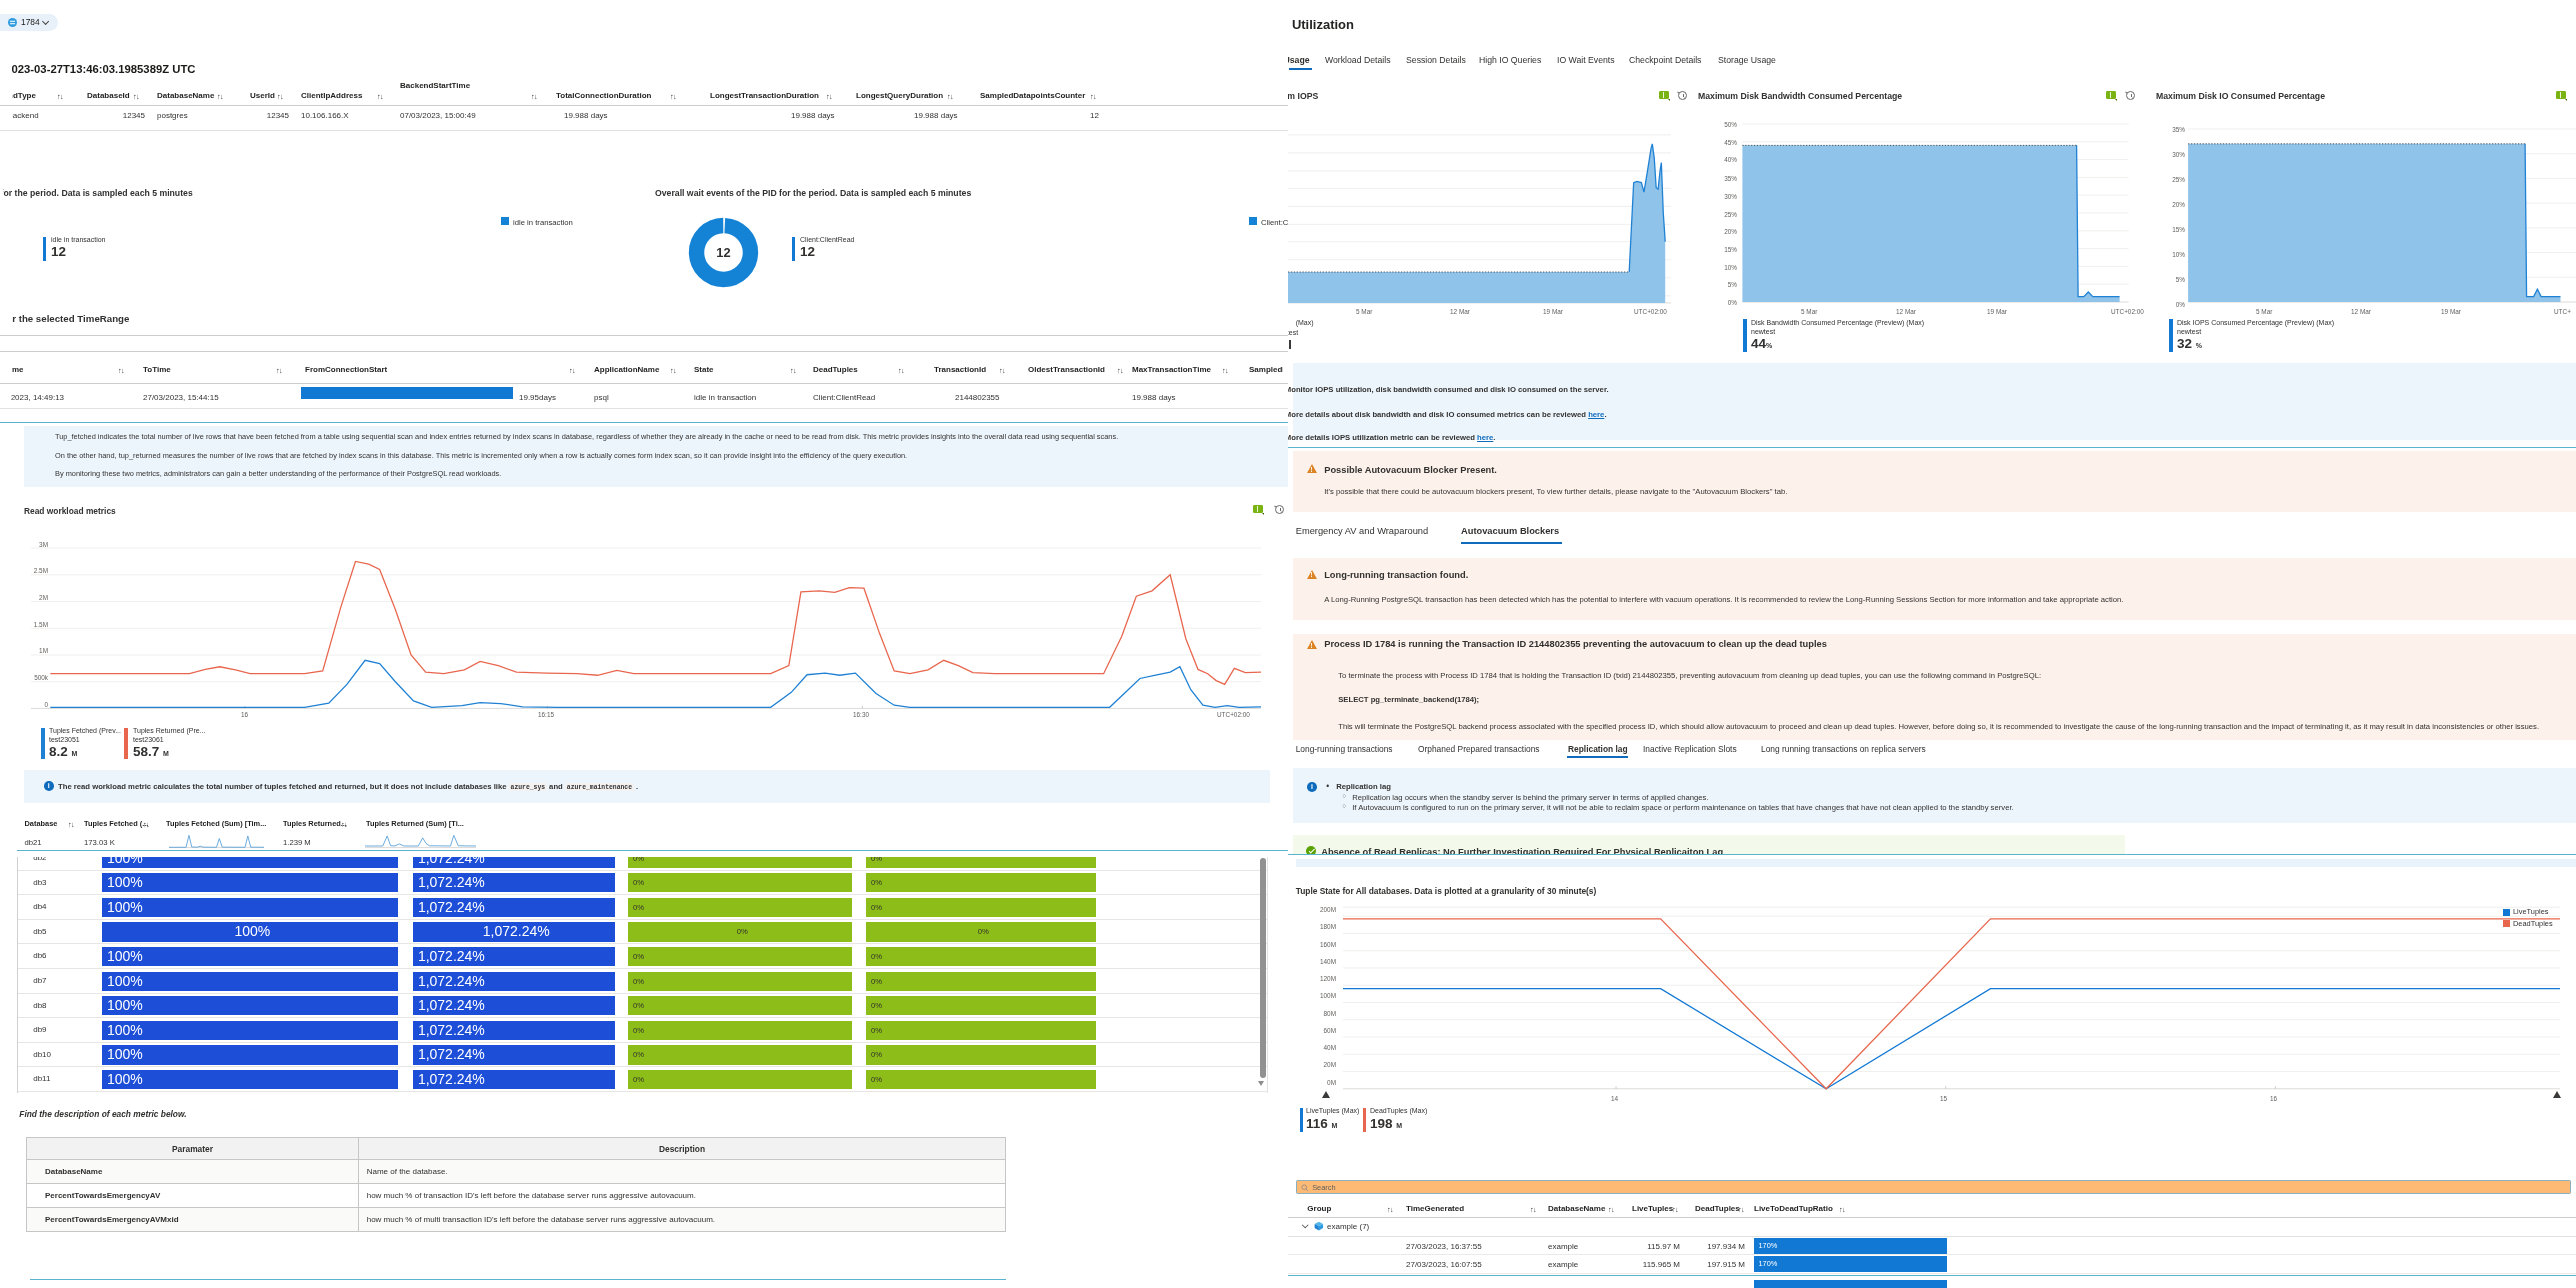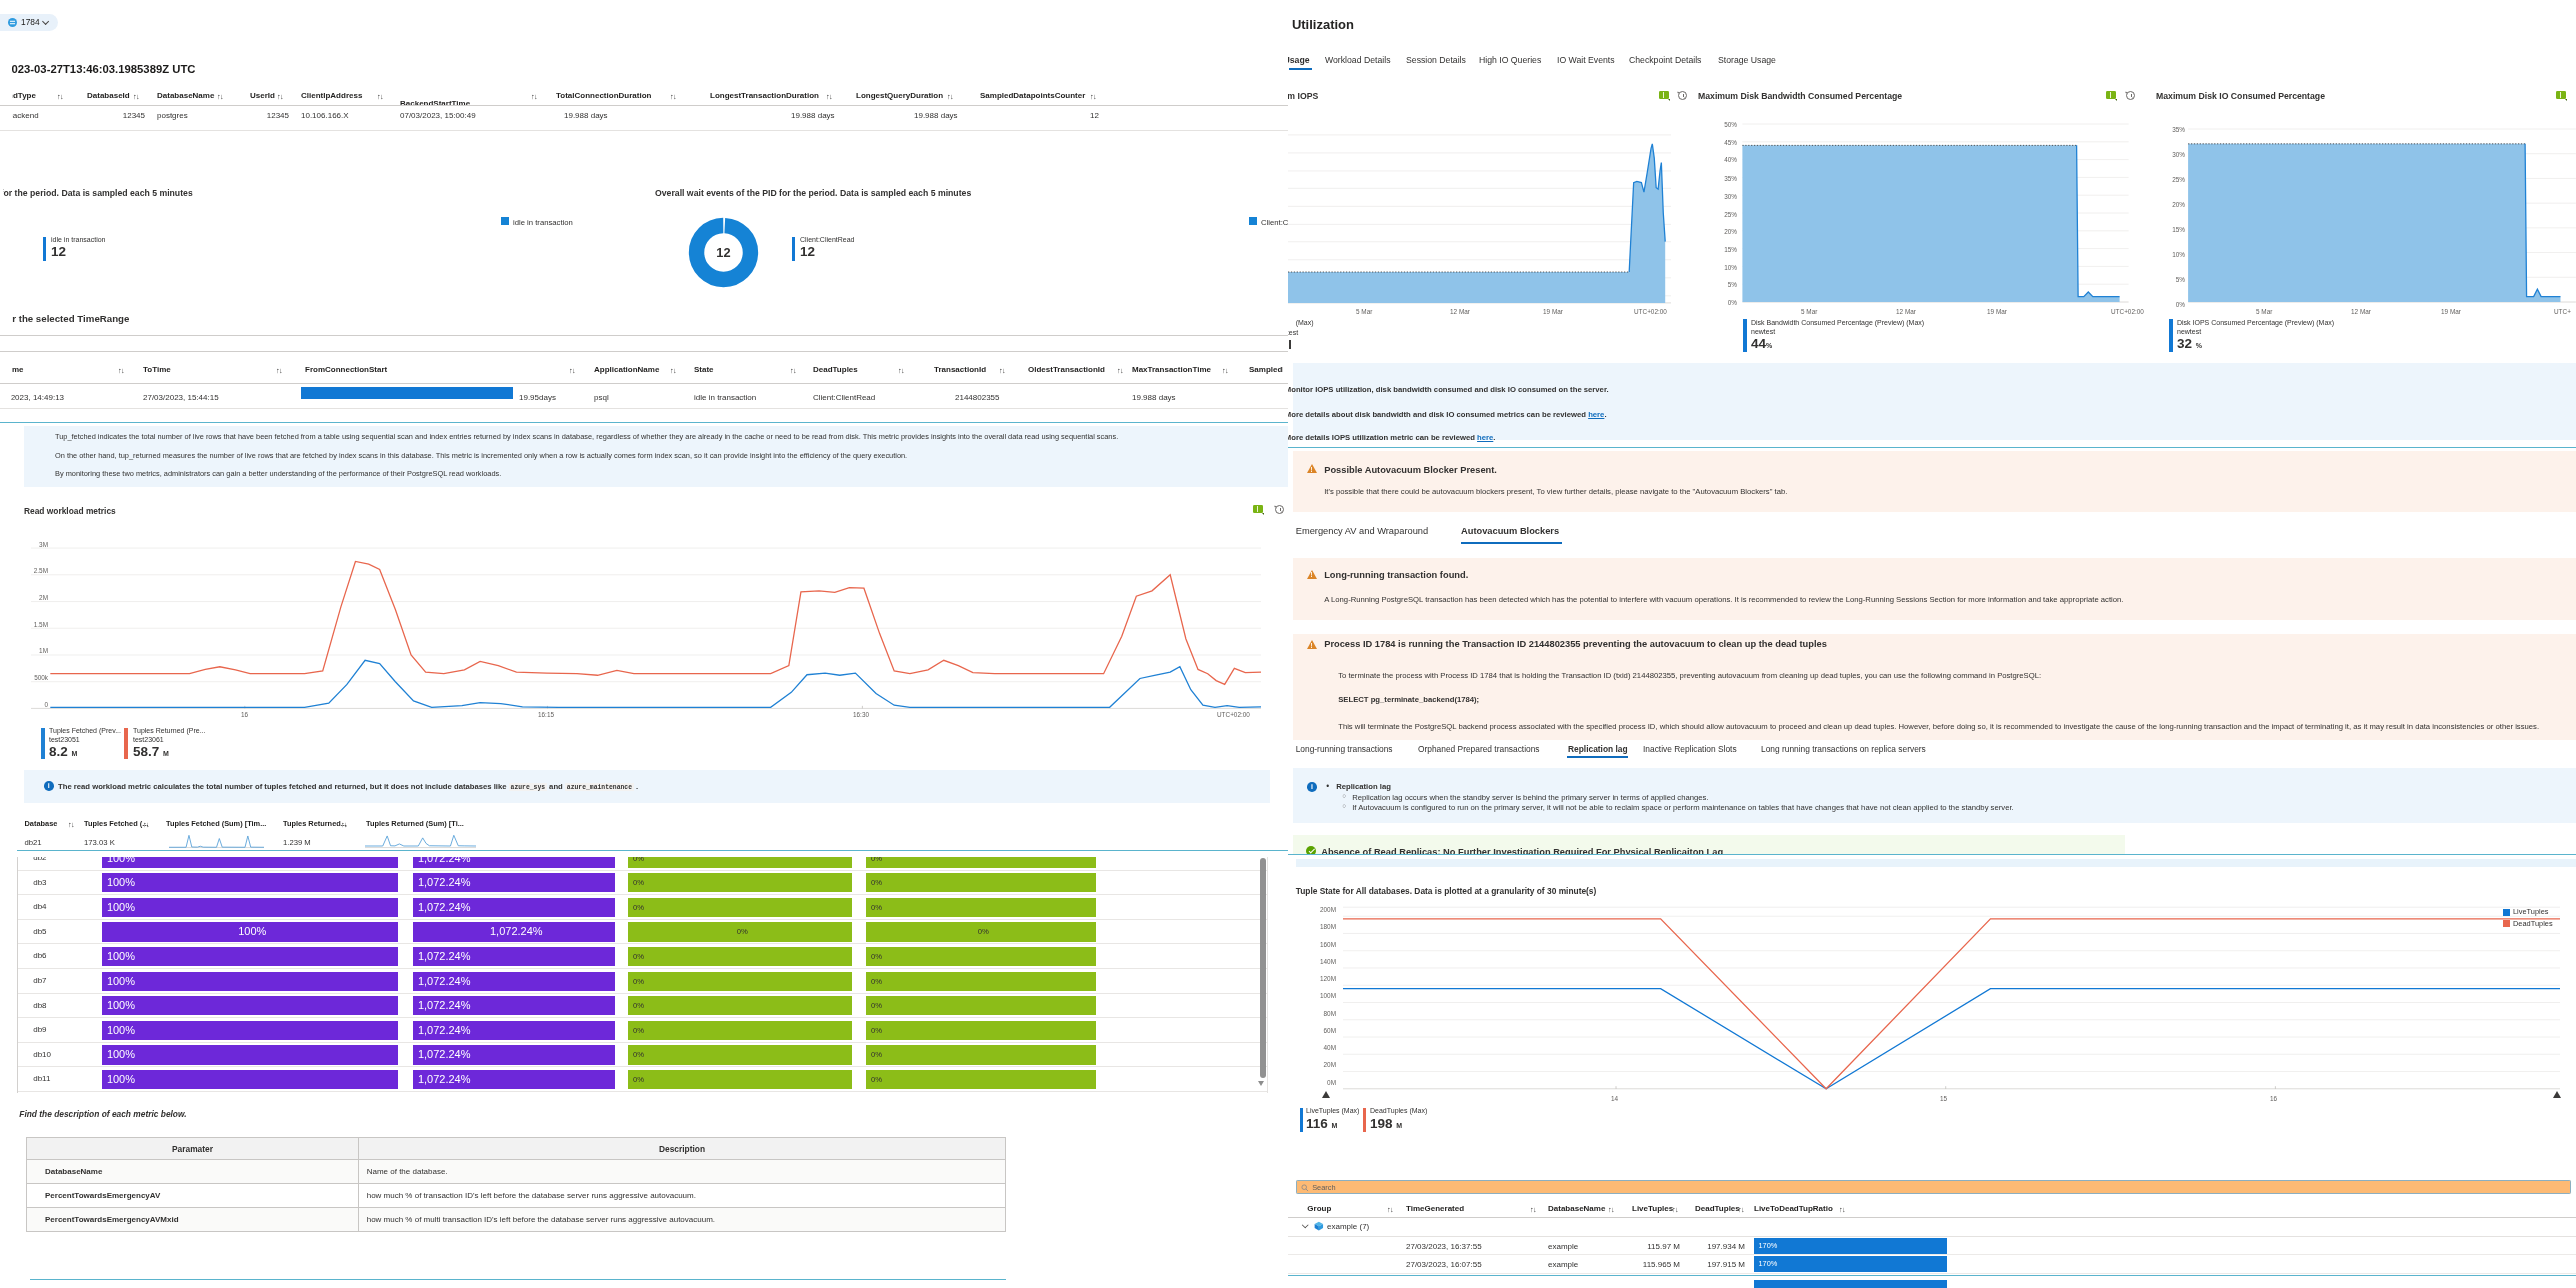--- a/index.html
+++ b/index.html
@@ -38,21 +38,21 @@
   .check-icon { position:absolute; width:10.3px; height:10.3px; border-radius:50%; background:#5aa300; }
   .check-icon::after { content:""; position:absolute; left:2.6px; top:2.6px; width:4.5px; height:2.3px; border-left:1.3px solid #fff; border-bottom:1.3px solid #fff; transform:rotate(-45deg); }
   .book-icon { position:absolute; width:9.7px; height:8.4px; background:#7ab414; border-radius:1.3px; }
   .book-icon::after { content:""; position:absolute; left:4.2px; top:1px; width:1.3px; height:6.4px; background:#e9f5d4; }
   .book-icon::before { content:""; position:absolute; right:-1.3px; bottom:-1.3px; width:0; height:0; border-left:2.6px solid transparent; border-top:2.6px solid #3f6212; }
   .clock-icon { position:absolute; width:9px; height:9px; border:1px solid #6b6967; border-radius:50%; }
   .clock-icon::after { content:""; position:absolute; left:3.5px; top:1.5px; width:1px; height:3.2px; background:#6b6967; box-shadow:1.4px 2.7px 0 -0.3px #6b6967; }
   .clock-icon::before { content:""; position:absolute; left:-2.6px; top:-1.3px; width:0; height:0; border:1.9px solid transparent; border-right:2.9px solid #6b6967; transform:rotate(35deg); }
   .chev { display:inline-block; width:5.2px; height:5.2px; border-right:1.2px solid #484644; border-bottom:1.2px solid #484644; transform:rotate(45deg); }
   .tri-handle { position:absolute; width:0; height:0; border-left:4.5px solid transparent; border-right:4.5px solid transparent; border-bottom:7px solid #3b3a39; }
-  .redbar { position:absolute; background:#6d28d9; color:#fff; font-size:11px; line-height:19.3px; padding-left:5.2px; height:19.3px; }
+  .redbar { position:absolute; background:#1d4ed8; color:#fff; font-size:14px; line-height:19.3px; padding-left:5.2px; height:19.3px; }
   .greenbar { position:absolute; background:#8cbd18; color:#323130; font-size:7.7px; line-height:19.3px; padding-left:5.2px; height:19.3px; }
   .bluebar { position:absolute; background:#1178d4; color:#fff; font-size:7.4px; }
   table.ptable { position:absolute; border-collapse:collapse; table-layout:fixed; font-size:8px; }
   table.ptable th, table.ptable td { border:0.6px solid #c8c6c4; padding:0 7.7px; height:24px; text-align:left; vertical-align:middle; }
   table.ptable th { background:#f2f2f2; text-align:center; font-size:8.4px; height:22px; }
   table.ptable tr:nth-child(odd) td { background:#fafaf9; }
   svg { position:absolute; overflow:visible; }
   .scroll-thumb { position:absolute; width:5.8px; background:#919191; border-radius:3.2px; }
   .down-arrow { position:absolute; width:0; height:0; border-left:3.9px solid transparent; border-right:3.9px solid transparent; border-top:5.2px solid #8d8d8d; }
   .searchbox { position:absolute; border:0.6px solid #8cafc0; border-radius:1.3px; background:#fdba74; }
@@ -79,21 +79,21 @@
     <span class="abs th" style="left:-15.5px; top:91px; clip-path:inset(0 0 0 28px);">BackendType</span>
     <span class="abs sort" style="left:57px; top:92px;"></span>
     <span class="abs th" style="left:87px; top:91px;">DatabaseId</span>
     <span class="abs sort" style="left:133px; top:92px;"></span>
     <span class="abs th" style="left:157px; top:91px;">DatabaseName</span>
     <span class="abs sort" style="left:217px; top:92px;"></span>
     <span class="abs th" style="left:250px; top:91px;">UserId</span>
     <span class="abs sort" style="left:277px; top:92px;"></span>
     <span class="abs th" style="left:301px; top:91px;">ClientIpAddress</span>
     <span class="abs sort" style="left:377px; top:92px;"></span>
-    <span class="abs th" style="left:400px; top:99px;">BackendStartTime</span>
+    <span class="abs th" style="left:400px; top:81px;">BackendStartTime</span>
     <span class="abs sort" style="left:531px; top:92px;"></span>
     <span class="abs th" style="left:556px; top:91px;">TotalConnectionDuration</span>
     <span class="abs sort" style="left:670px; top:92px;"></span>
     <span class="abs th" style="left:710px; top:91px;">LongestTransactionDuration</span>
     <span class="abs sort" style="left:826px; top:92px;"></span>
     <span class="abs th" style="left:856px; top:91px;">LongestQueryDuration</span>
     <span class="abs sort" style="left:947px; top:92px;"></span>
     <span class="abs th" style="left:980px; top:91px;">SampledDatapointsCounter</span>
     <span class="abs sort" style="left:1090px; top:92px;"></span>
     <div class="hline" style="left:0; top:105px; width:1288px;"></div>

